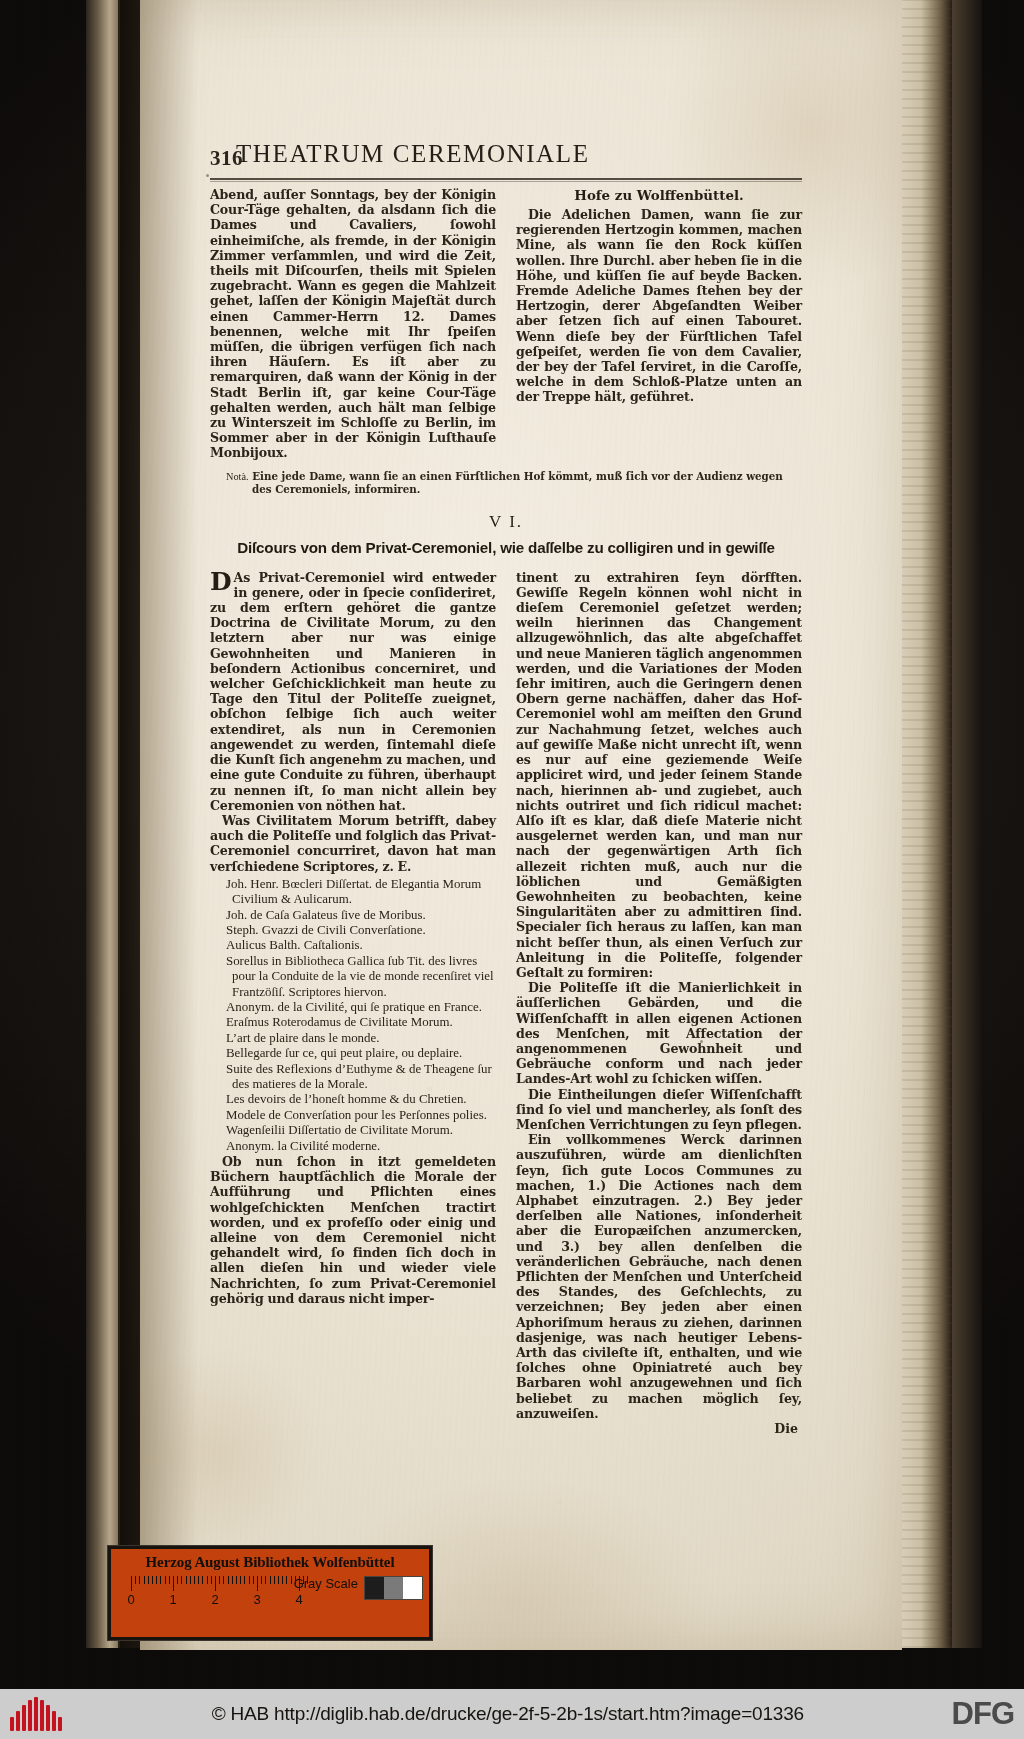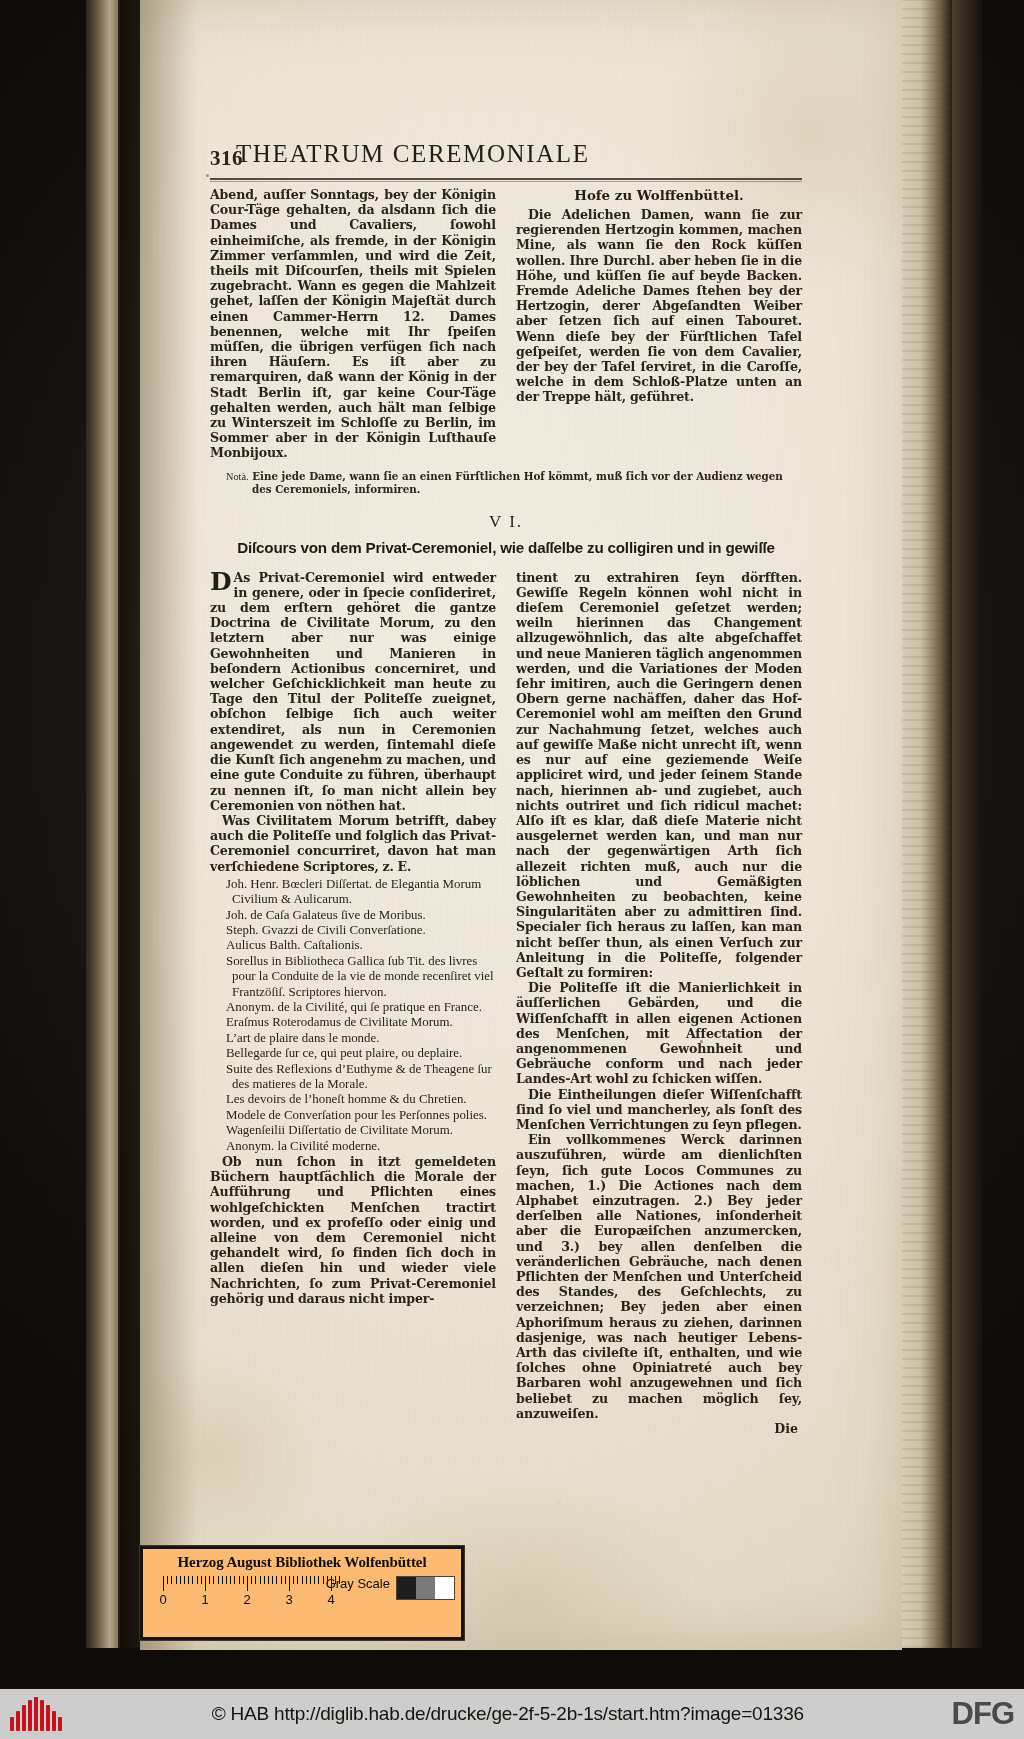--- a/index.html
+++ b/index.html
@@ -241,23 +241,23 @@
     font-family: "DejaVu Serif", serif;
     font-weight: 600;
     font-size: 12.6px;
     color: #2b2419;
     padding-right: 4px;
   }
 
   
   .target-card {
     position: absolute;
-    left: 140px; top: 1546px;
+    left: 108px; top: 1546px;
     width: 318px; height: 88px;
-    background: #fdba74;
+    background: #c2410c;
     border: 3px solid #17130f;
     box-shadow: 0 0 0 1px #3a342c;
     overflow: hidden;
   }
   .target-title {
     text-align: center;
     font-family: "Liberation Serif", serif;
     font-weight: 700;
     font-size: 15px;
     color: #120f0c;

